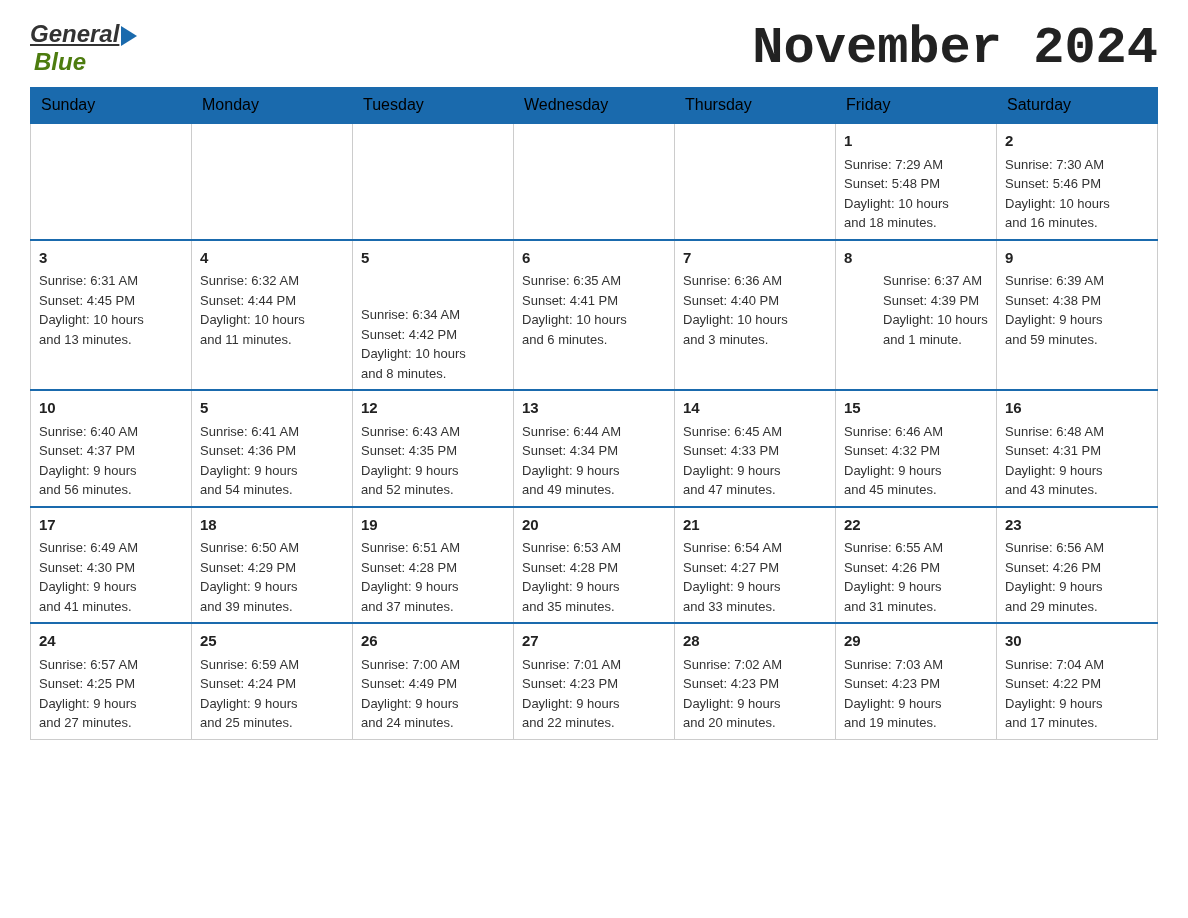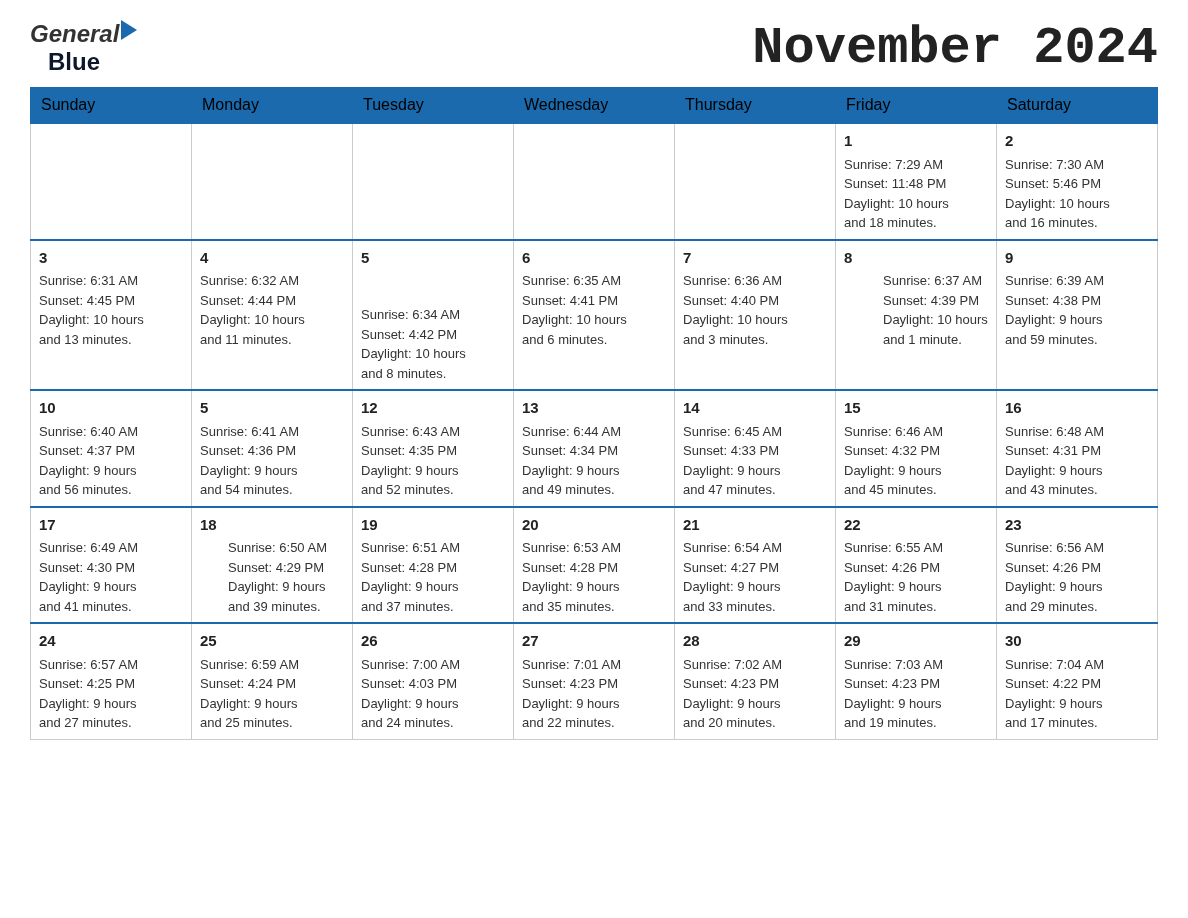--- a/index.html
+++ b/index.html
@@ -70,42 +70,44 @@
     }
     .empty-cell {
       background: #f9f9f9;
     }
     .logo-wrapper {
       display: flex;
       flex-direction: column;
     }
     .logo-line1 {
       display: flex;
-      align-items: flex-start;
+      align-items: flex-end;
+      text-decoration: underline;
     }
     .logo-general {
       font-size: 24px;
       font-weight: bold;
       color: #333;
       font-style: italic;
     }
     .logo-arrow {
       width: 0;
       height: 0;
       border-top: 10px solid transparent;
       border-bottom: 10px solid transparent;
       border-left: 16px solid #1a6aad;
       margin-left: 2px;
       margin-bottom: 2px;
     }
     .logo-line2 {
-      color: #0f172a;
+      color: #4d7c0f;
       font-size: 24px;
       font-weight: bold;
-      margin-left: 18px;
+      font-style: italic;
+      margin-left: 4px;
     }
   </style>
 </head>
 <body>
 
 <div class="header-row">
   <div class="logo-wrapper">
     <div class="logo-line1">
       <span class="logo-general">General</span>
       <div class="logo-arrow"></div>
@@ -134,21 +136,21 @@
   <tbody id="calendar-body">
   <tr>
         <td class="empty-cell"></td>
         <td class="empty-cell"></td>
         <td class="empty-cell"></td>
         <td class="empty-cell"></td>
         <td class="empty-cell"></td>
         <td>
           <span class="day-number">1</span>
           <div class="day-info" style="white-space: pre-line;">Sunrise: 7:29 AM
-Sunset: 11:48 PM
+Sunset: 5:48 PM
 Daylight: 10 hours
 and 18 minutes.</div>
         </td>
         <td>
           <span class="day-number">2</span>
           <div class="day-info" style="white-space: pre-line;">Sunrise: 7:30 AM
 Sunset: 5:46 PM
 Daylight: 10 hours
 and 16 minutes.</div>
         </td>
@@ -258,21 +260,21 @@
       <tr>
         <td>
           <span class="day-number">17</span>
           <div class="day-info" style="white-space: pre-line;">Sunrise: 6:49 AM
 Sunset: 4:30 PM
 Daylight: 9 hours
 and 41 minutes.</div>
         </td>
         <td>
           <span class="day-number">18</span>
-          <div class="day-info" style="white-space: pre-line; margin-left: 28px;">Sunrise: 6:50 AM
+          <div class="day-info" style="white-space: pre-line;">Sunrise: 6:50 AM
 Sunset: 4:29 PM
 Daylight: 9 hours
 and 39 minutes.</div>
         </td>
         <td>
           <span class="day-number">19</span>
           <div class="day-info" style="white-space: pre-line;">Sunrise: 6:51 AM
 Sunset: 4:28 PM
 Daylight: 9 hours
 and 37 minutes.</div>
@@ -317,21 +319,21 @@
         <td>
           <span class="day-number">25</span>
           <div class="day-info" style="white-space: pre-line;">Sunrise: 6:59 AM
 Sunset: 4:24 PM
 Daylight: 9 hours
 and 25 minutes.</div>
         </td>
         <td>
           <span class="day-number">26</span>
           <div class="day-info" style="white-space: pre-line;">Sunrise: 7:00 AM
-Sunset: 4:03 PM
+Sunset: 4:49 PM
 Daylight: 9 hours
 and 24 minutes.</div>
         </td>
         <td>
           <span class="day-number">27</span>
           <div class="day-info" style="white-space: pre-line;">Sunrise: 7:01 AM
 Sunset: 4:23 PM
 Daylight: 9 hours
 and 22 minutes.</div>
         </td>

